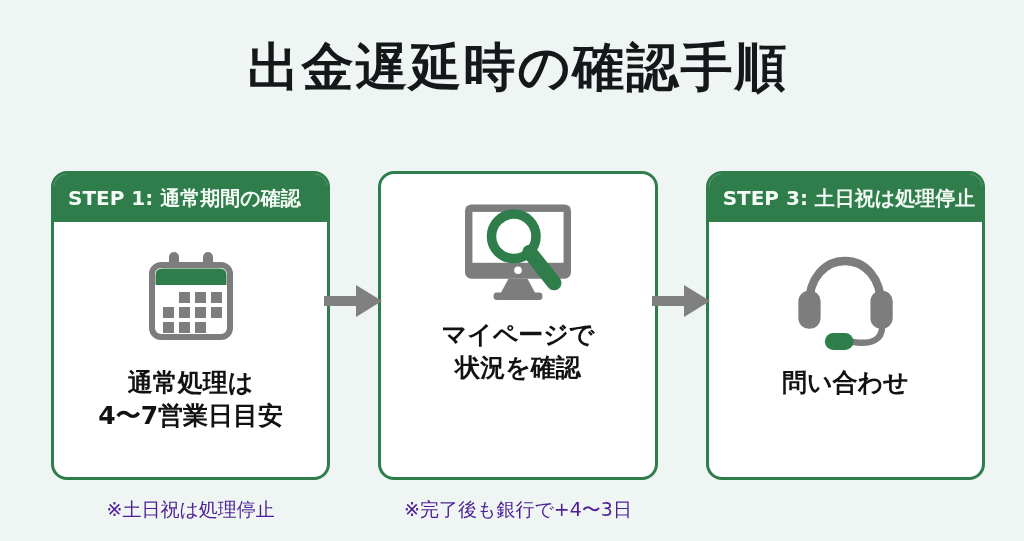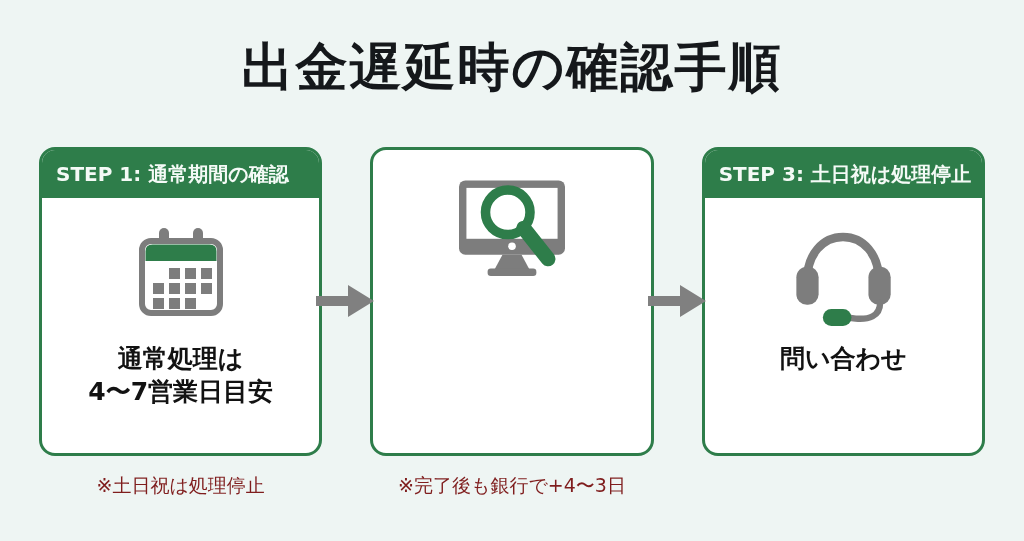--- a/index.html
+++ b/index.html
@@ -2,39 +2,40 @@
 <html><head>
 <meta charset="utf-8">
 <style>
   * { margin: 0; padding: 0; box-sizing: border-box; }
   html, body { width: 1024px; height: 541px; }
   body {
     background: #eef5f3;
     font-family: "DejaVu Sans", "Liberation Sans", sans-serif;
     overflow: hidden;
   }
-  .page { width: 1024px; height: 523px; padding-top: 38px; }
+  .page { width: 1024px; height: 523px; padding-top: 38px; padding-left: 12px; }
   .title {
     text-align: center;
     font-size: 52px;
     font-weight: 900;
     color: #15181b;
     letter-spacing: 2px;
     line-height: 1.15;
   }
   .steps-row {
     display: flex;
     align-items: flex-start;
     margin: 49px 39px 0 39px;
   }
   .step-col {
     flex: 1;
     display: flex;
     flex-direction: column;
     min-width: 0;
+    margin-top: 24px;
   }
   .card {
     height: 309px;
     background: #ffffff;
     border: 3px solid #2e7d4a;
     border-radius: 16px;
     overflow: hidden;
     display: flex;
     flex-direction: column;
   }
@@ -66,21 +67,21 @@
     text-align: center;
     font-size: 25px;
     font-weight: 800;
     color: #121212;
     line-height: 1.32;
   }
   .footnote {
     margin-top: 17px;
     text-align: center;
     font-size: 19px;
-    color: #7f1d1d;
+    color: #4c1d95;
     min-height: 24px;
   }
   .arrow-cell {
     flex: 0 0 48px;
     display: flex;
     justify-content: center;
     margin-top: 134px;
     position: relative;
     z-index: 2;
   }
@@ -140,20 +141,24 @@
             <svg width="128" height="106" viewBox="0 0 120 100" aria-hidden="true">
               <rect x="10" y="8" width="100" height="70" rx="6" fill="#7d7d7d"></rect>
               <rect x="17" y="15" width="86" height="48" fill="#ffffff"></rect>
               <circle cx="60" cy="70" r="3.6" fill="#ffffff"></circle>
               <polygon points="51,78 69,78 77,93 43,93" fill="#7d7d7d"></polygon>
               <rect x="37" y="91" width="46" height="7" rx="3" fill="#7d7d7d"></rect>
               <circle cx="56" cy="38" r="21" fill="none" stroke="#2e7d4a" stroke-width="9"></circle>
               <line x1="71" y1="53" x2="94" y2="82" stroke="#2e7d4a" stroke-width="14" stroke-linecap="round"></line>
             </svg>
           </div>
+          <div class="card-text">
+            <div>マイページで</div>
+            <div>状況を確認</div>
+          </div>
         </div>
       </div>
       <div class="footnote">※完了後も銀行で+4〜3日</div>
     </div>
 
     <div class="arrow-cell">
       <svg width="60" height="40" viewBox="0 0 60 40" aria-hidden="true">
         <rect x="0" y="15" width="34" height="10" fill="#808080"></rect>
         <polygon points="32,4 58,20 32,36" fill="#808080"></polygon>
       </svg>

